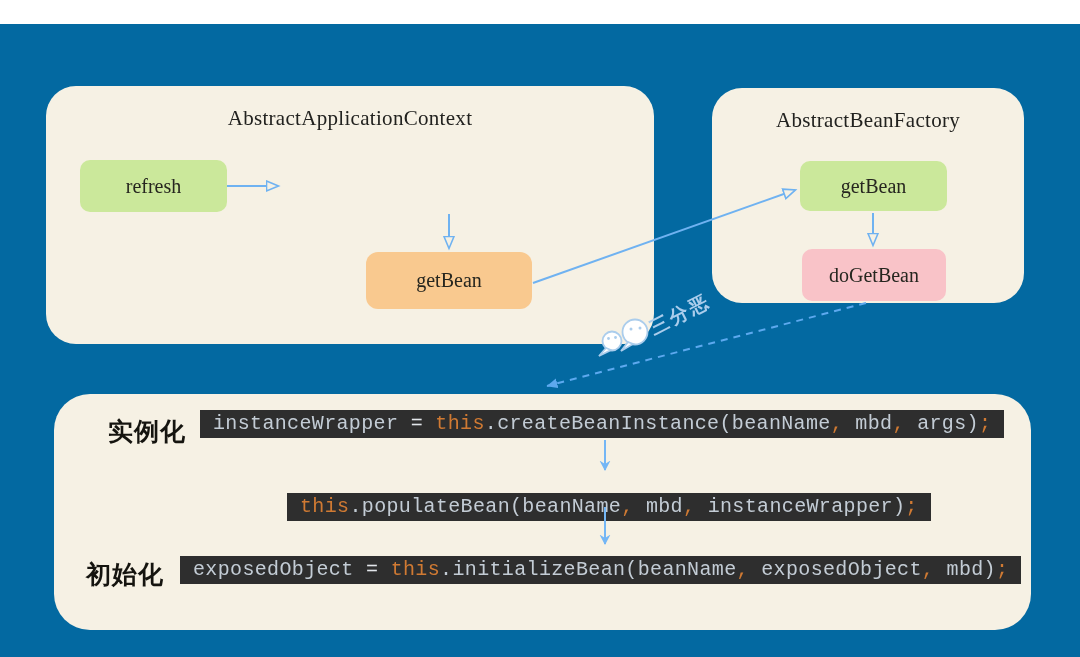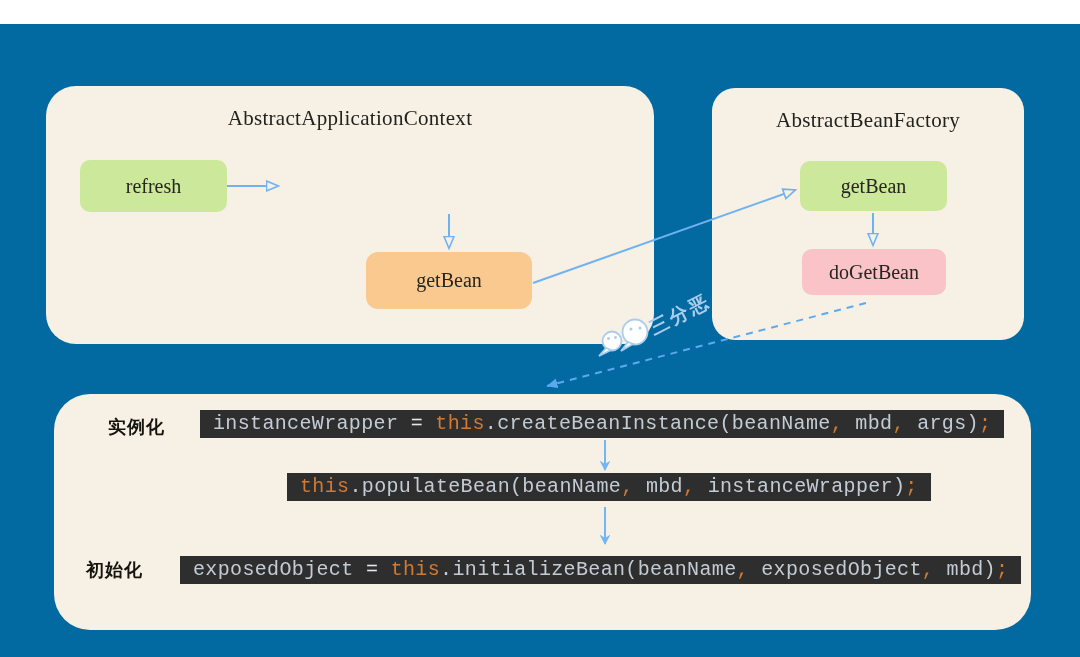--- a/index.html
+++ b/index.html
@@ -12,21 +12,21 @@
     overflow: hidden;
     font-family: "Liberation Serif", "DejaVu Serif", serif;
     margin-top: 24px;
   }
   .panel {
     position: absolute;
     background: #f6f1e4;
     border-radius: 30px;
   }
   #panel-left   { left: 46px;  top: 62px;  width: 608px; height: 258px; }
-  #panel-right  { left: 712px; top: 64px;  width: 312px; height: 252px; border-radius: 23px; }
+  #panel-right  { left: 712px; top: 64px;  width: 312px; height: 215px; }
   #panel-bottom { left: 54px;  top: 370px; width: 977px; height: 236px; border-radius: 36px; }
   .panel-title {
     position: absolute;
     width: 100%;
     text-align: center;
     top: 20px;
     font-size: 21px;
     color: #22221f;
     letter-spacing: 0.3px;
   }
@@ -36,45 +36,45 @@
     align-items: center;
     justify-content: center;
     font-size: 20px;
     color: #26261f;
     border-radius: 10px;
   }
   #node-refresh       { left: 80px;  top: 136px; width: 147px; height: 52px; background: #cbe89b; }
   #node-finish        { left: 283px; top: 133px; width: 333px; height: 55px; background: #c8def9; border-radius: 12px; }
   #node-getbean-left  { left: 366px; top: 228px; width: 166px; height: 57px; background: #f9c98f; border-radius: 12px; }
   #node-getbean-right { left: 800px; top: 137px; width: 147px; height: 50px; background: #cbe89b; }
-  #node-dogetbean     { left: 802px; top: 225px; width: 144px; height: 46px; background: #f9c3c8; }
+  #node-dogetbean     { left: 802px; top: 225px; width: 144px; height: 52px; background: #f9c3c8; }
   .step-label {
     position: absolute;
-    font-size: 18px;
+    font-size: 25px;
     font-weight: 700;
     color: #15140f;
     letter-spacing: 1px;
   }
   #step-label-1 { left: 108px; top: 391px; }
   #step-label-2 { left: 95px;  top: 456px; }
   #step-label-3 { left: 86px;  top: 534px; }
   .codebar {
     position: absolute;
     height: 28px;
     line-height: 28px;
     background: #2e2e2e;
     color: #c3ccd5;
     font-family: "Liberation Mono", "DejaVu Sans Mono", monospace;
     font-size: 20px;
     white-space: pre;
     padding: 0 13px;
     letter-spacing: 0.35px;
   }
   #codebar-1 { left: 200px; top: 386px; }
-  #codebar-2 { left: 287px; top: 449px; }
+  #codebar-2 { left: 287px; top: 469px; }
   #codebar-3 { left: 180px; top: 532px; }
   .kw { color: #d07a33; }
   .op { color: #e2e6ea; }
   #arrow-layer {
     position: absolute;
     left: 0; top: 0;
     width: 1080px; height: 657px;
     pointer-events: none;
   }
   #watermark-text {

